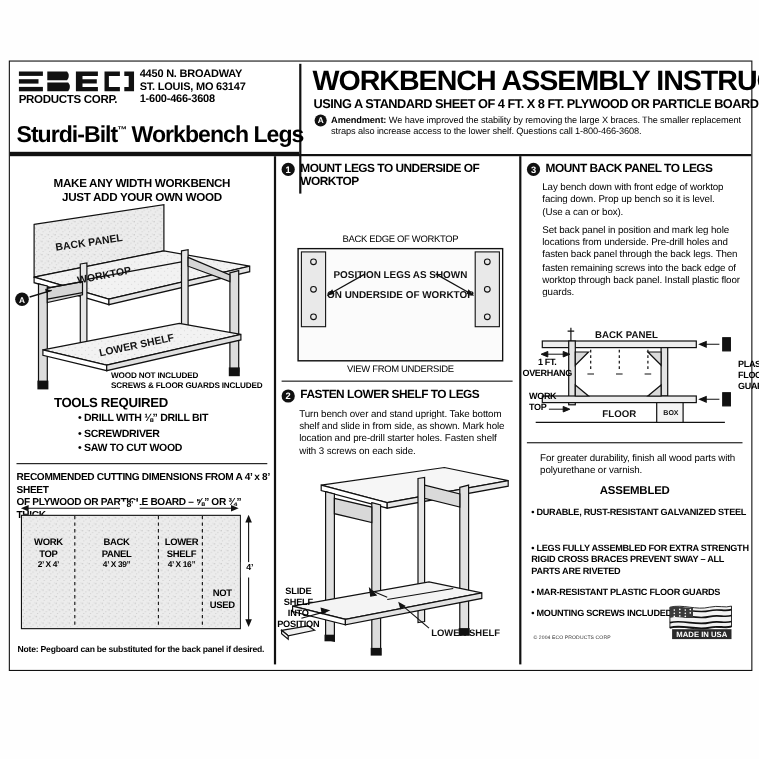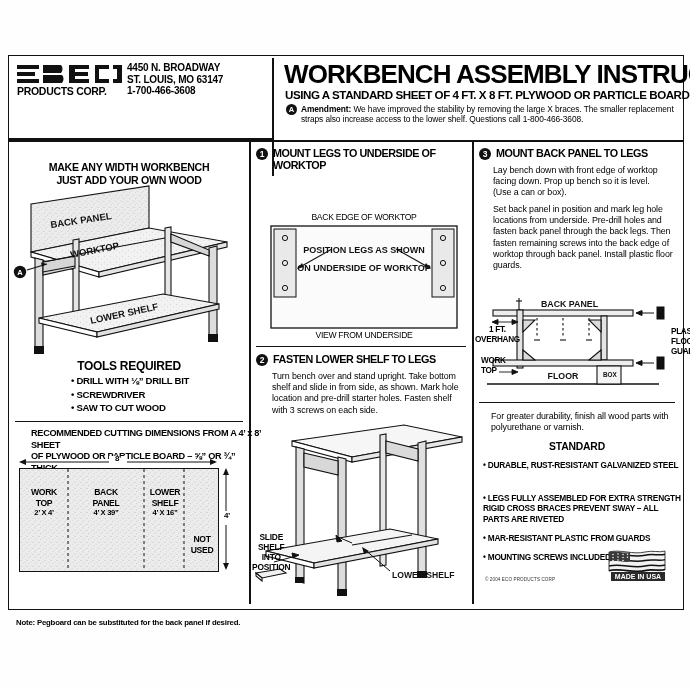--- a/index.html
+++ b/index.html
@@ -45,26 +45,26 @@
   .hdr-center{font-size:10.6px;font-weight:bold;text-align:center;line-height:13px;letter-spacing:-0.3px;}
 
   
   .step-head{display:flex;align-items:flex-start;gap:5px;}
   .step-num{width:12px;height:12px;border-radius:50%;background:#111;color:#fff;font-size:8.5px;font-weight:bold;text-align:center;line-height:12px;flex:0 0 auto;margin-top:0.5px;}
   .step-title{font-size:10.8px;font-weight:bold;letter-spacing:-0.45px;line-height:12px;}
   .step-body{font-size:8.9px;line-height:11.2px;letter-spacing:-0.1px;}
 
   
   .tools-note{font-size:7.4px;font-weight:bold;line-height:9px;letter-spacing:-0.15px;}
-  .tools-head{font-size:12px;font-weight:bold;text-align:center;letter-spacing:-0.3px;}
+  .tools-head{font-size:12px;font-weight:bold;text-align:left;letter-spacing:-0.3px;}
   .tools-li{font-size:9.6px;font-weight:bold;letter-spacing:-0.3px;line-height:13.5px;}
 
   
   .cut-title{font-size:9.2px;font-weight:bold;line-height:11.5px;letter-spacing:-0.3px;}
-  .cut-note{font-size:7.8px;font-weight:bold;letter-spacing:-0.2px;margin-top:32px;}
+  .cut-note{font-size:7.8px;font-weight:bold;letter-spacing:-0.2px;}
   .panel-lbl{font-size:8.6px;font-weight:bold;text-align:center;line-height:10.5px;letter-spacing:-0.3px;}
 
   
   .feat-intro{font-size:8.9px;line-height:11.2px;letter-spacing:-0.1px;}
   .feat-head{font-size:10.4px;font-weight:bold;text-align:center;letter-spacing:-0.2px;}
   .feat-li{font-size:8.3px;font-weight:bold;line-height:10.2px;letter-spacing:-0.25px;}
 
   .tiny-copy{font-size:4.6px;letter-spacing:0.1px;color:#333;}
 
   .hrule{position:absolute;background:#111;height:1.2px;}
@@ -90,33 +90,36 @@
             <path d="M78 1 h14 v4 h-10 v10 h10 v4 h-14 z"></path>
             <path d="M96 1 h9 v18 h-9 v-4 h4 v-10 h-4 z"></path>
           </g>
         </svg>
         <div class="logo-corp">PRODUCTS CORP.</div>
       </div>
 
       <div class="addr">
         <div>4450 N. BROADWAY</div>
         <div>ST. LOUIS, MO 63147</div>
-        <div>1-700-466-3608</div>
+        <div>1-600-466-3608</div>
       </div>
 
       <div class="vrule"></div>
 
       <div class="head-title">WORKBENCH ASSEMBLY INSTRUCTIONS</div>
       <div class="head-sub">USING A STANDARD SHEET OF 4 FT. X 8 FT. PLYWOOD OR PARTICLE BOARD</div>
 
       <div class="amend-badge">A</div>
       <div class="amend">
         <b>Amendment:</b><span> We have improved the stability by removing the large X braces. The smaller replacement straps also increase access to the lower shelf. Questions call 1-800-466-3608.</span>
       </div>
 
+      <div class="product-title">
+        <span>Sturdi-Bilt</span><sup>™</sup> <span>Workbench Legs</span>
+      </div>
       <div class="rule-under-title"></div>
     </div>
 
     <div class="hrule" style="left:0;top:84px;width:674px;height:1.5px;"></div>
 
     <div class="col-divider" style="left:240px;top:86px;"></div>
     <div class="col-divider" style="left:463px;top:86px;"></div>
 
     <div class="col colA">
 
@@ -176,32 +179,36 @@
         <text class="lbl" x="38" y="52" font-size="9.5" fill="#111" transform="rotate(-8.5 38 52)">BACK PANEL</text>
         <text class="lbl" x="58" y="82" font-size="9.5" fill="#111" transform="rotate(-11 58 82)">WORKTOP</text>
         <text class="lbl" x="78" y="148" font-size="9.5" fill="#111" transform="rotate(-12 78 148)">LOWER SHELF</text>
 
         <circle cx="7" cy="96" r="6.2" fill="#111"></circle>
         <text class="lbl" x="7" y="99.4" font-size="7.5" fill="#fff" text-anchor="middle">A</text>
         <line x1="14" y1="94" x2="34" y2="88" stroke="#111" stroke-width="1.2"></line>
         <polygon points="34,88 28,86.5 28.8,90.4" fill="#111"></polygon>
       </svg>
 
+      <div style="position:absolute;left:92px;top:197px;">
+        <div class="tools-note">WOOD NOT INCLUDED</div>
+        <div class="tools-note">SCREWS &amp; FLOOR GUARDS INCLUDED</div>
+      </div>
 
       <div class="tools-head" style="position:absolute;left:40px;top:219px;width:160px;">TOOLS REQUIRED</div>
 
       <div style="position:absolute;left:62px;top:234px;width:175px;">
         <div class="tools-li">• <span>DRILL WITH ⅛” DRILL BIT</span></div>
         <div class="tools-li">• <span>SCREWDRIVER</span></div>
         <div class="tools-li">• <span>SAW TO CUT WOOD</span></div>
       </div>
 
       <div class="hrule" style="left:6px;top:281px;width:228px;"></div>
 
-      <div class="cut-title" style="position:absolute;left:22px;top:288px;width:232px;">
+      <div class="cut-title" style="position:absolute;left:6px;top:288px;width:232px;">
         <div>RECOMMENDED CUTTING DIMENSIONS FROM A 4’ x 8’ SHEET</div>
         <div>OF PLYWOOD OR PARTICLE BOARD – ⅝” OR ¾” THICK</div>
       </div>
 
       <div style="position:absolute;left:8px;top:314px;width:224px;height:128px;">
 
         <svg width="224" height="14" style="position:absolute;left:0;top:0;">
           <line x1="6" y1="8" x2="196" y2="8" stroke="#111" stroke-width="1"></line>
           <polygon points="2,8 9,5 9,11" fill="#111"></polygon>
           <polygon points="200,8 193,5 193,11" fill="#111"></polygon>
@@ -413,26 +420,26 @@
       <div style="position:absolute;left:162px;top:187px;font-size:8.2px;font-weight:bold;line-height:9.8px;letter-spacing:-0.3px;margin-left:36px;">
         <div>PLASTIC</div>
         <div>FLOOR</div>
         <div>GUARDS</div>
       </div>
 
       <div class="hrule" style="left:6px;top:262px;width:196px;"></div>
 
       <div class="feat-intro" style="position:absolute;left:18px;top:271px;width:180px;">For greater durability, finish all wood parts with polyurethane or varnish.</div>
 
-      <div class="feat-head" style="position:absolute;left:6px;top:301px;width:196px;">STANDARD</div>
+      <div class="feat-head" style="position:absolute;left:6px;top:301px;width:196px;">ASSEMBLED</div>
 
       <div style="position:absolute;left:10px;top:320px;width:198px;">
         <div class="feat-li" style="margin-bottom:23px;">• <span>DURABLE, RUST-RESISTANT GALVANIZED STEEL</span></div>
         <div class="feat-li" style="margin-bottom:9px;">• <span>LEGS FULLY ASSEMBLED FOR EXTRA STRENGTH RIGID CROSS BRACES PREVENT SWAY – ALL PARTS ARE RIVETED</span></div>
-        <div class="feat-li" style="margin-bottom:9px;">• <span>MAR-RESISTANT PLASTIC FROM GUARDS</span></div>
+        <div class="feat-li" style="margin-bottom:9px;">• <span>MAR-RESISTANT PLASTIC FLOOR GUARDS</span></div>
         <div class="feat-li">• <span>MOUNTING SCREWS INCLUDED.</span></div>
       </div>
 
       <svg style="position:absolute;left:134px;top:408px;" width="62" height="40" viewBox="0 0 62 40">
         <g>
           <path d="M2,4 C14,1 26,7 38,4 C46,2 52,5 58,3 L58,22 C52,24 46,21 38,23 C26,26 14,20 2,23 Z" fill="#f2f2f2" stroke="#111" stroke-width="0.8"></path>
           <g stroke="#111" stroke-width="1.5" fill="none">
             <path d="M2,7.2 C14,4.2 26,10.2 38,7.2 C46,5.2 52,8.2 58,6.2"></path>
             <path d="M2,12.6 C14,9.6 26,15.6 38,12.6 C46,10.6 52,13.6 58,11.6"></path>
             <path d="M2,18 C14,15 26,21 38,18 C46,16 52,19 58,17"></path>

